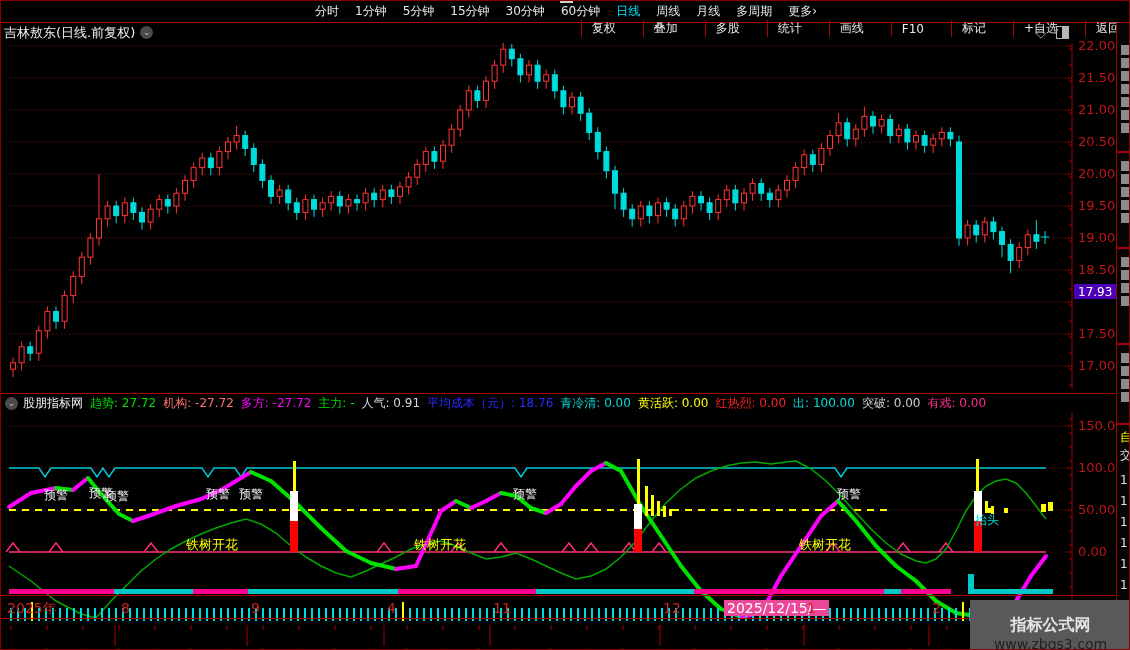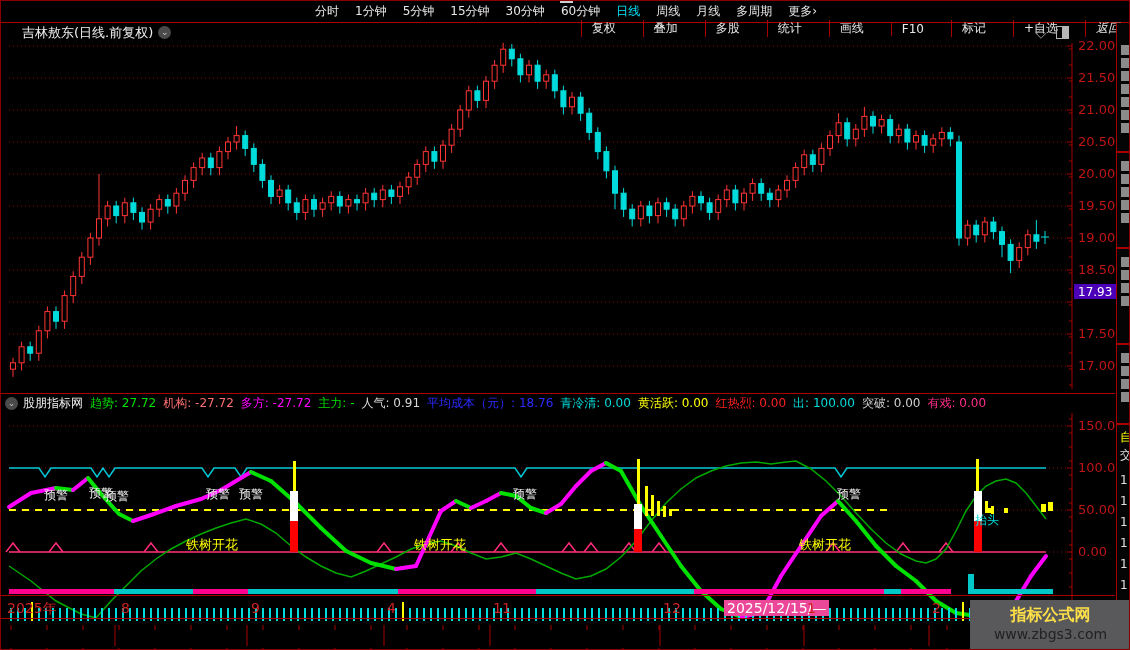--- a/index.html
+++ b/index.html
@@ -6,21 +6,21 @@
   .w{position:relative;width:1130px;height:650px;background:#000;overflow:hidden;
      font-family:"DejaVu Sans","Liberation Sans",sans-serif;box-sizing:border-box;
      border:1px solid #8a0000;}
   .toolbar{position:absolute;left:0;top:0;width:1130px;height:21px;border-bottom:1px solid #aa0000;
      display:flex;align-items:center;color:#e8e8e8;font-size:12px;white-space:nowrap;flex-direction:column;}
   .tb-left{display:flex;align-items:center;}
   .tb-right{display:flex;align-items:center;margin-left:auto;}
   .tb-item{padding:0 8px;cursor:pointer;}
   .tb-item.active{color:#00e5ff;}
   .tb-ritem{padding:0 10px;border-left:1px solid #aa0000;cursor:pointer;margin-left:17px;}
-  .tb-ritem:last-child{border-right:1px solid #aa0000;font-style:italic;}
+  .tb-ritem:last-child{border-right:1px solid #aa0000;}
   .winicon{display:inline-block;width:11px;height:11px;border:1px solid #cfcfcf;margin:0 6px 0 7px;
      background:linear-gradient(to right,#cfcfcf 45%,transparent 45%);}
   .titlebar{position:absolute;left:0;top:22px;width:1114px;height:19px;display:flex;align-items:center;
      color:#f0f0f0;font-size:13px;}
   .circle-ic{display:inline-block;width:13px;height:13px;border-radius:50%;background:#4a4a4a;color:#c8c8c8;
      font-size:9px;line-height:12px;text-align:center;margin:0 5px;}
   .title-ics{margin-left:auto;display:flex;align-items:center;margin-right:46px;color:#9a9a9a;}
   .diamond-ic{font-size:13px;margin-right:10px;}
   .split-ic{display:inline-block;width:11px;height:11px;border:1px solid #b5b5b5;
      background:linear-gradient(to right,transparent 50%,#b5b5b5 50%);}
@@ -34,21 +34,21 @@
   .ta-label.hl{background:#ec4899;color:#fff;padding:0 3px;}
   .sliver{position:absolute;left:0;top:646px;width:1114px;height:4px;overflow:hidden;color:#e8e8e8;
      font-size:12px;}
   .sidebar{position:absolute;left:1115px;top:22px;width:14px;height:628px;border-left:1px solid #aa0000;
      background:#050505;overflow:hidden;}
   .sb-frag{position:absolute;left:4px;width:8px;height:10px;background:#b8b8b8;opacity:.75;}
   .sb-sep{position:absolute;left:0;width:14px;height:2px;background:#aa0000;}
   .sb-ch{position:absolute;left:3px;width:14px;font-size:12px;overflow:hidden;}
   .watermark{position:absolute;left:969px;top:599px;width:161px;height:51px;background:#59595c;
      color:#161616;text-align:center;z-index:30;}
-  .wm1{font-size:16px;font-weight:bold;margin-top:5px;color:#fde047;}
+  .wm1{font-size:16px;font-weight:bold;margin-top:15px;color:#e5e5e5;}
   .wm2{font-size:14px;color:#222;}
 </style>
 </head>
 <body>
 
 <div class="w">
 
   <div class="toolbar">
     <span class="winicon"></span>
     <span class="tb-left">
@@ -71,21 +71,21 @@
         <span class="tb-ritem">统计</span>
         <span class="tb-ritem">画线</span>
         <span class="tb-ritem">F10</span>
         <span class="tb-ritem">标记</span>
         <span class="tb-ritem">+自选</span>
         <span class="tb-ritem">返回</span>
       </span>
   </div>
 
   <div class="titlebar">
-    <span style="margin-left:21px;">吉林敖东(日线.前复权)</span>
+    <span style="margin-left:3px;">吉林敖东(日线.前复权)</span>
     <span class="circle-ic">⌄</span>
     <span class="title-ics">
       <span class="diamond-ic">◇</span>
       <span class="split-ic"></span>
     </span>
   </div>
 
   <svg class="layer" id="chart-svg" width="1130" height="650">
       <line x1="8" y1="45" x2="1068" y2="45" stroke="#7a1414" stroke-width="1" stroke-dasharray="1 3"></line>
       <line x1="1066" y1="45" x2="1071" y2="45" stroke="#aa0000" stroke-width="1"></line>

